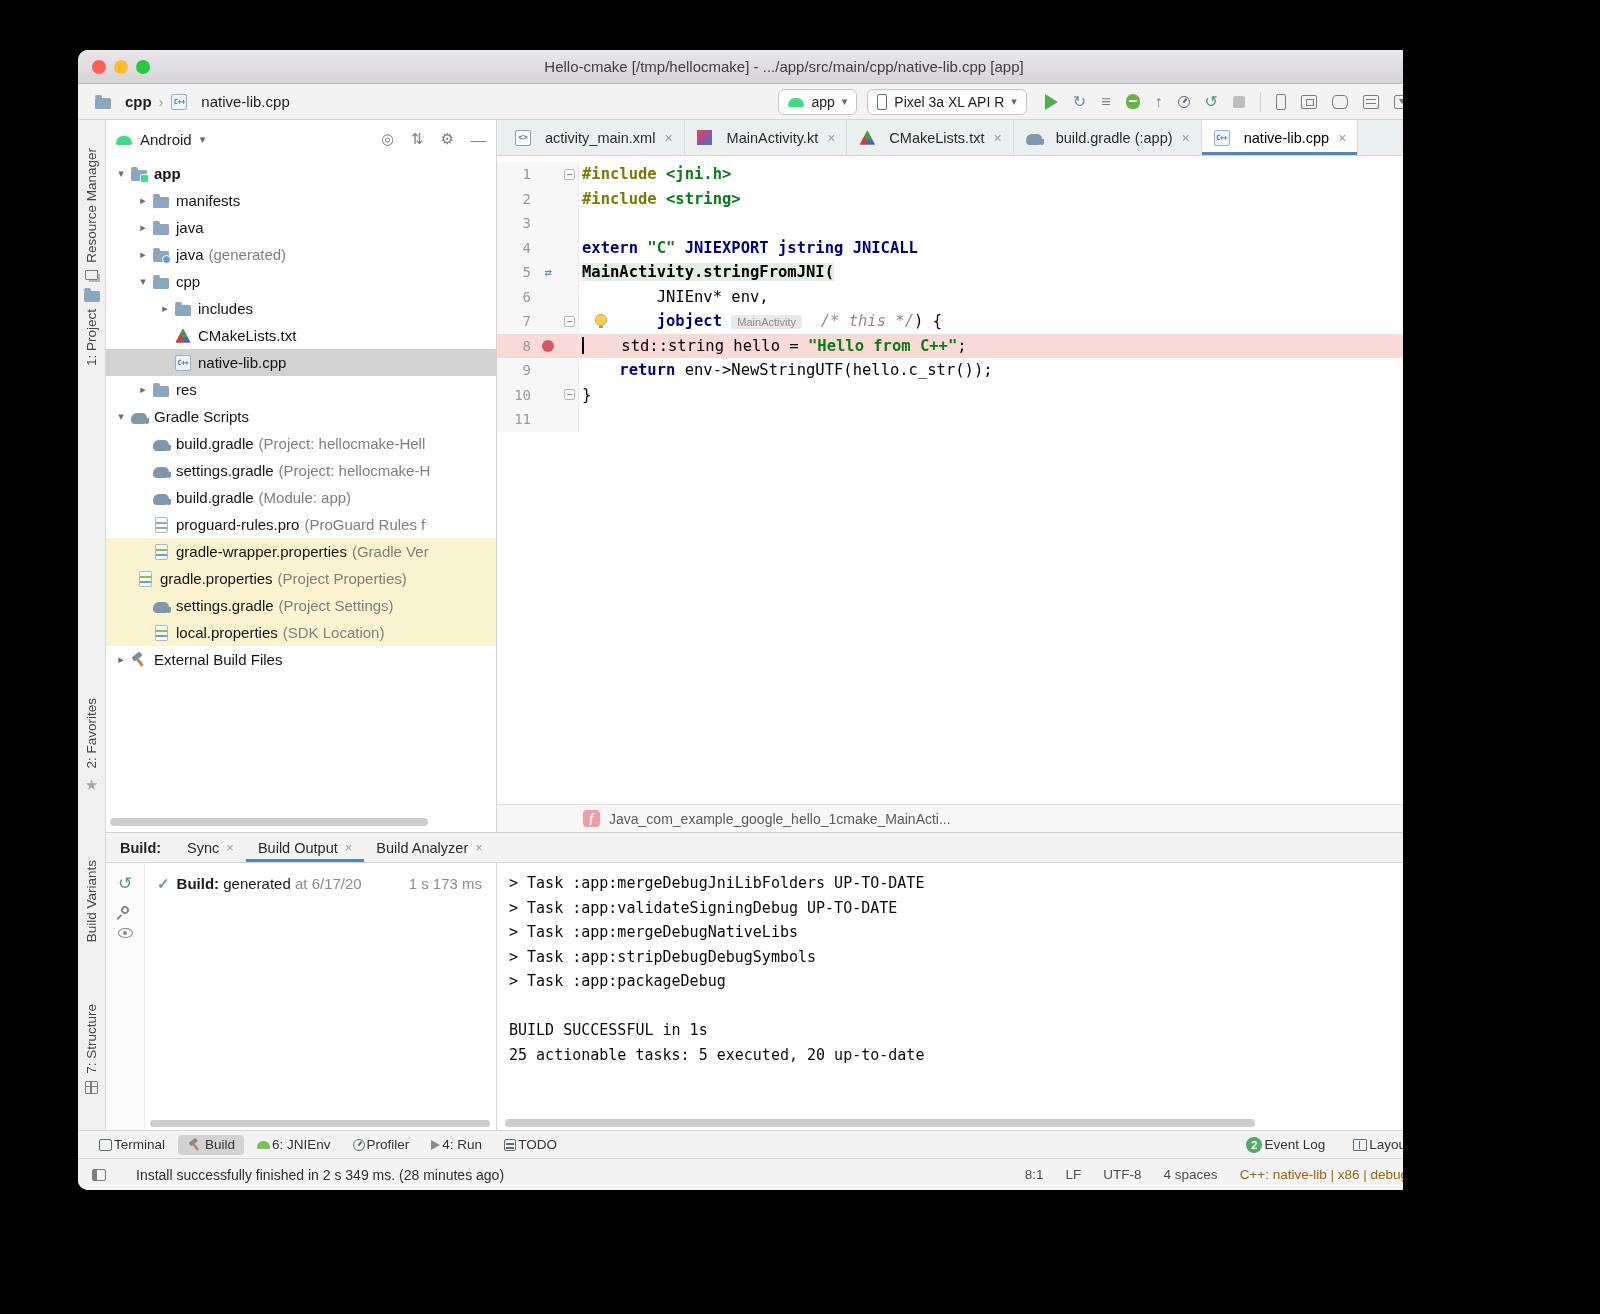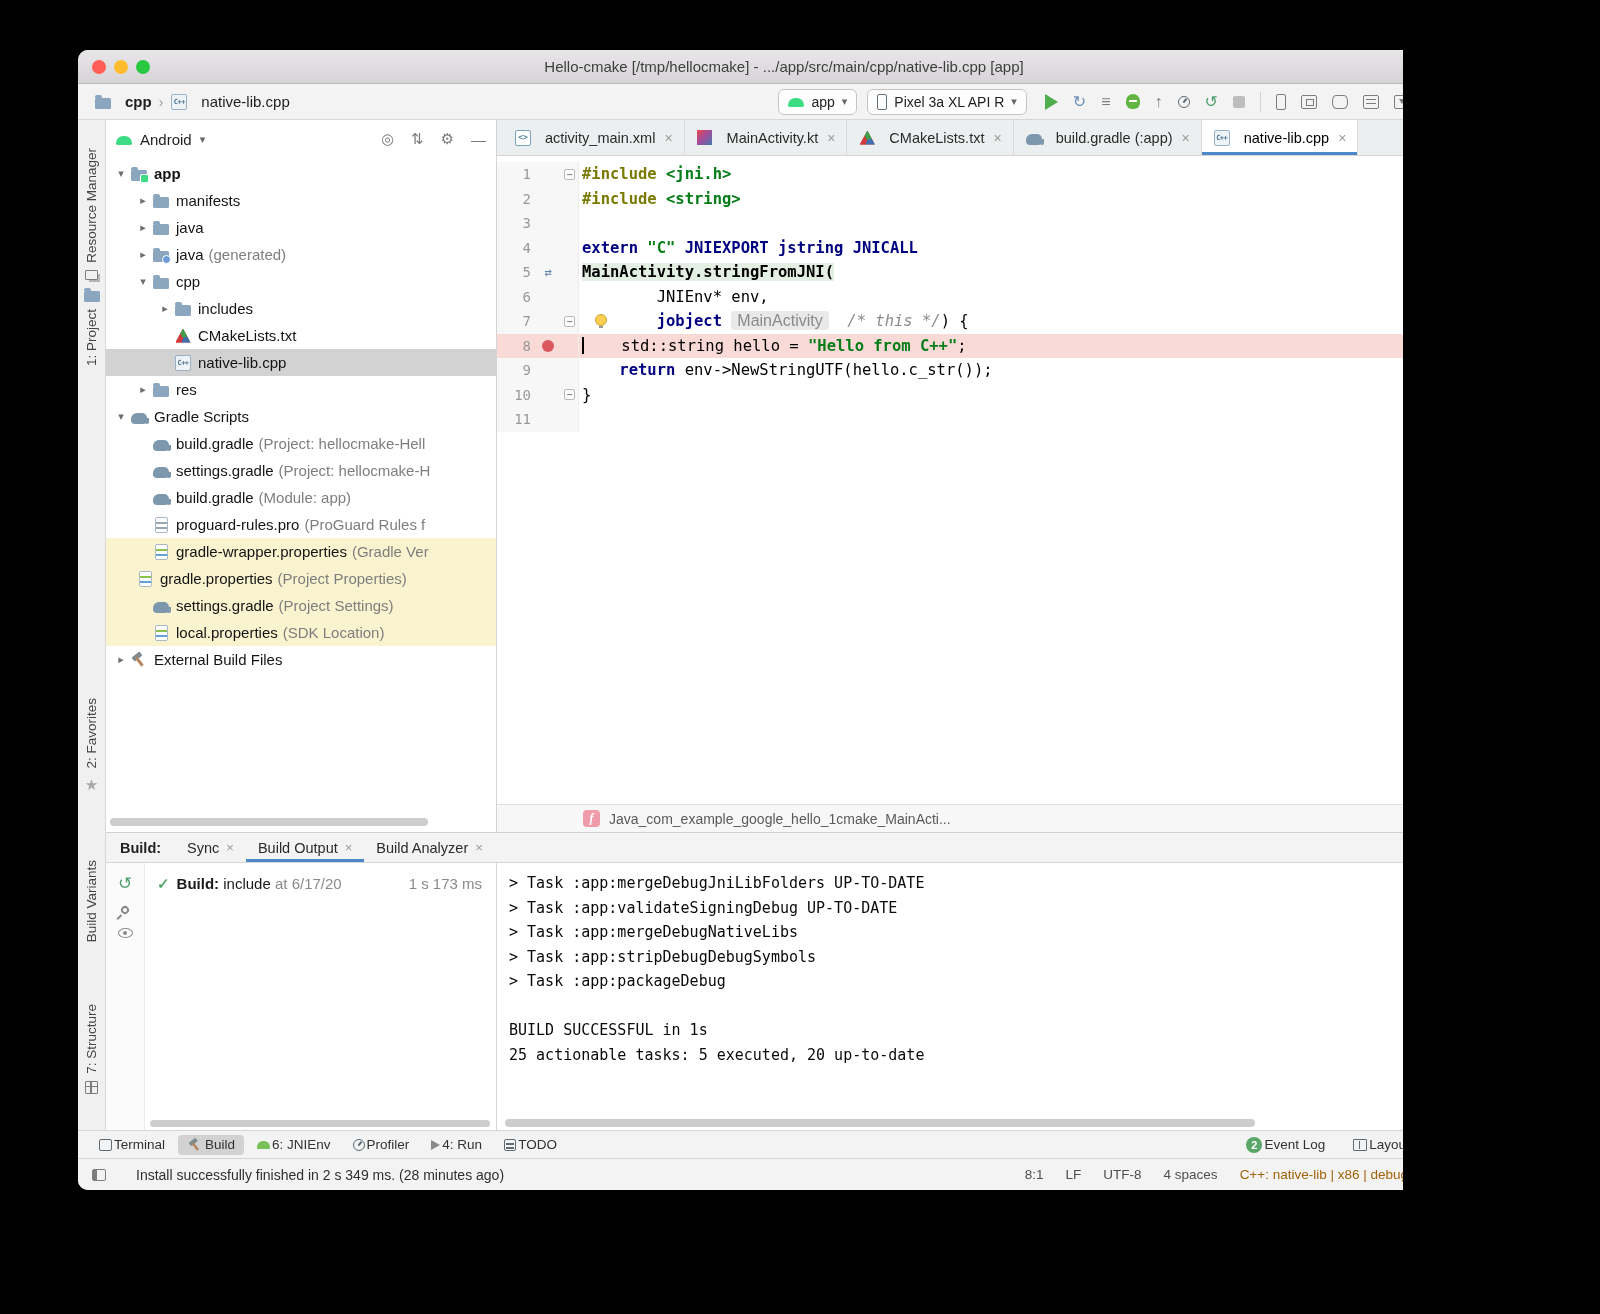--- a/index.html
+++ b/index.html
@@ -123,21 +123,21 @@
   .jni { font-size:12px; color:#5d81a8; }
   .foldbox { width:11px; height:11px; border:1px solid #b9b9b9; background:#fdfdfd; border-radius:2px;
     color:#666; font-size:10px; line-height:9px; text-align:center; }
   .tk-kw { color:#000080; font-weight:bold; }
   .tk-dir { color:#7a7a00; font-weight:bold; }
   .tk-inc { color:#067d17; font-weight:bold; }
   .tk-str { color:#067d17; font-weight:bold; }
   .tk-cmt { color:#8c8c8c; font-style:italic; }
   .tk-fold { background:#e3efe3; font-weight:bold; }
   .tk-chip { background:#e9e9e9; color:#8a8a8a; border-radius:3px; padding:1px 6px;
-    font-family:"Liberation Sans",sans-serif; font-size:16px;margin-top:42px; }
+    font-family:"Liberation Sans",sans-serif; font-size:11px;margin-top:42px; }
   .bulb { position:absolute; left:16px; top:5px; width:12px; height:12px; border-radius:50%;
     background:#fecf4e; border:1px solid #c9a53b; }
   .bulb::after { content:""; position:absolute; left:3px; bottom:-3px; width:4px; height:2.5px; background:#9b9b9b; }
   .caret-i { display:inline-block; width:2px; height:17px; background:#000; vertical-align:-3px; }
   .ed-check { position:absolute; top:6px; right:8px; color:#59a869; font-size:16px; font-weight:bold; }
   .ed-foot { height:28px; flex:0 0 28px; background:#f7f7f7; border-top:1px solid #e0e0e0;
     display:flex; align-items:center; gap:9px; padding-left:86px; font-size:14px; color:#5a5a5a; }
   .ficon { width:17px; height:17px; border-radius:4px; background:#ef9ba9; color:#fff;
     display:flex; align-items:center; justify-content:center; font:italic bold 12px "Liberation Serif",serif; }
 
@@ -537,21 +537,21 @@
             <div class="build-left">
               <div class="vtools">
                 <span class="gly teal" style="font-size:17px">↺</span>
                 <span class="pin"></span>
                 <span class="eye"></span>
               </div>
               <div class="summary">
                 <div class="sumrow">
                   <span class="sum-check">✓</span>
                   <span><span class="sum-title">Build:</span>
-                  <span>include</span>
+                  <span>generated</span>
                   <span class="sum-when">at 6/17/20</span></span>
                   <span class="sum-dur">1 s 173 ms</span>
                 </div>
               </div>
               <div class="hscroll bl-hscroll"></div>
             </div>
             <div class="console">
               <div>
                   <div class="con-line">&gt; Task :app:mergeDebugJniLibFolders UP-TO-DATE</div>
                   <div class="con-line">&gt; Task :app:validateSigningDebug UP-TO-DATE</div>

